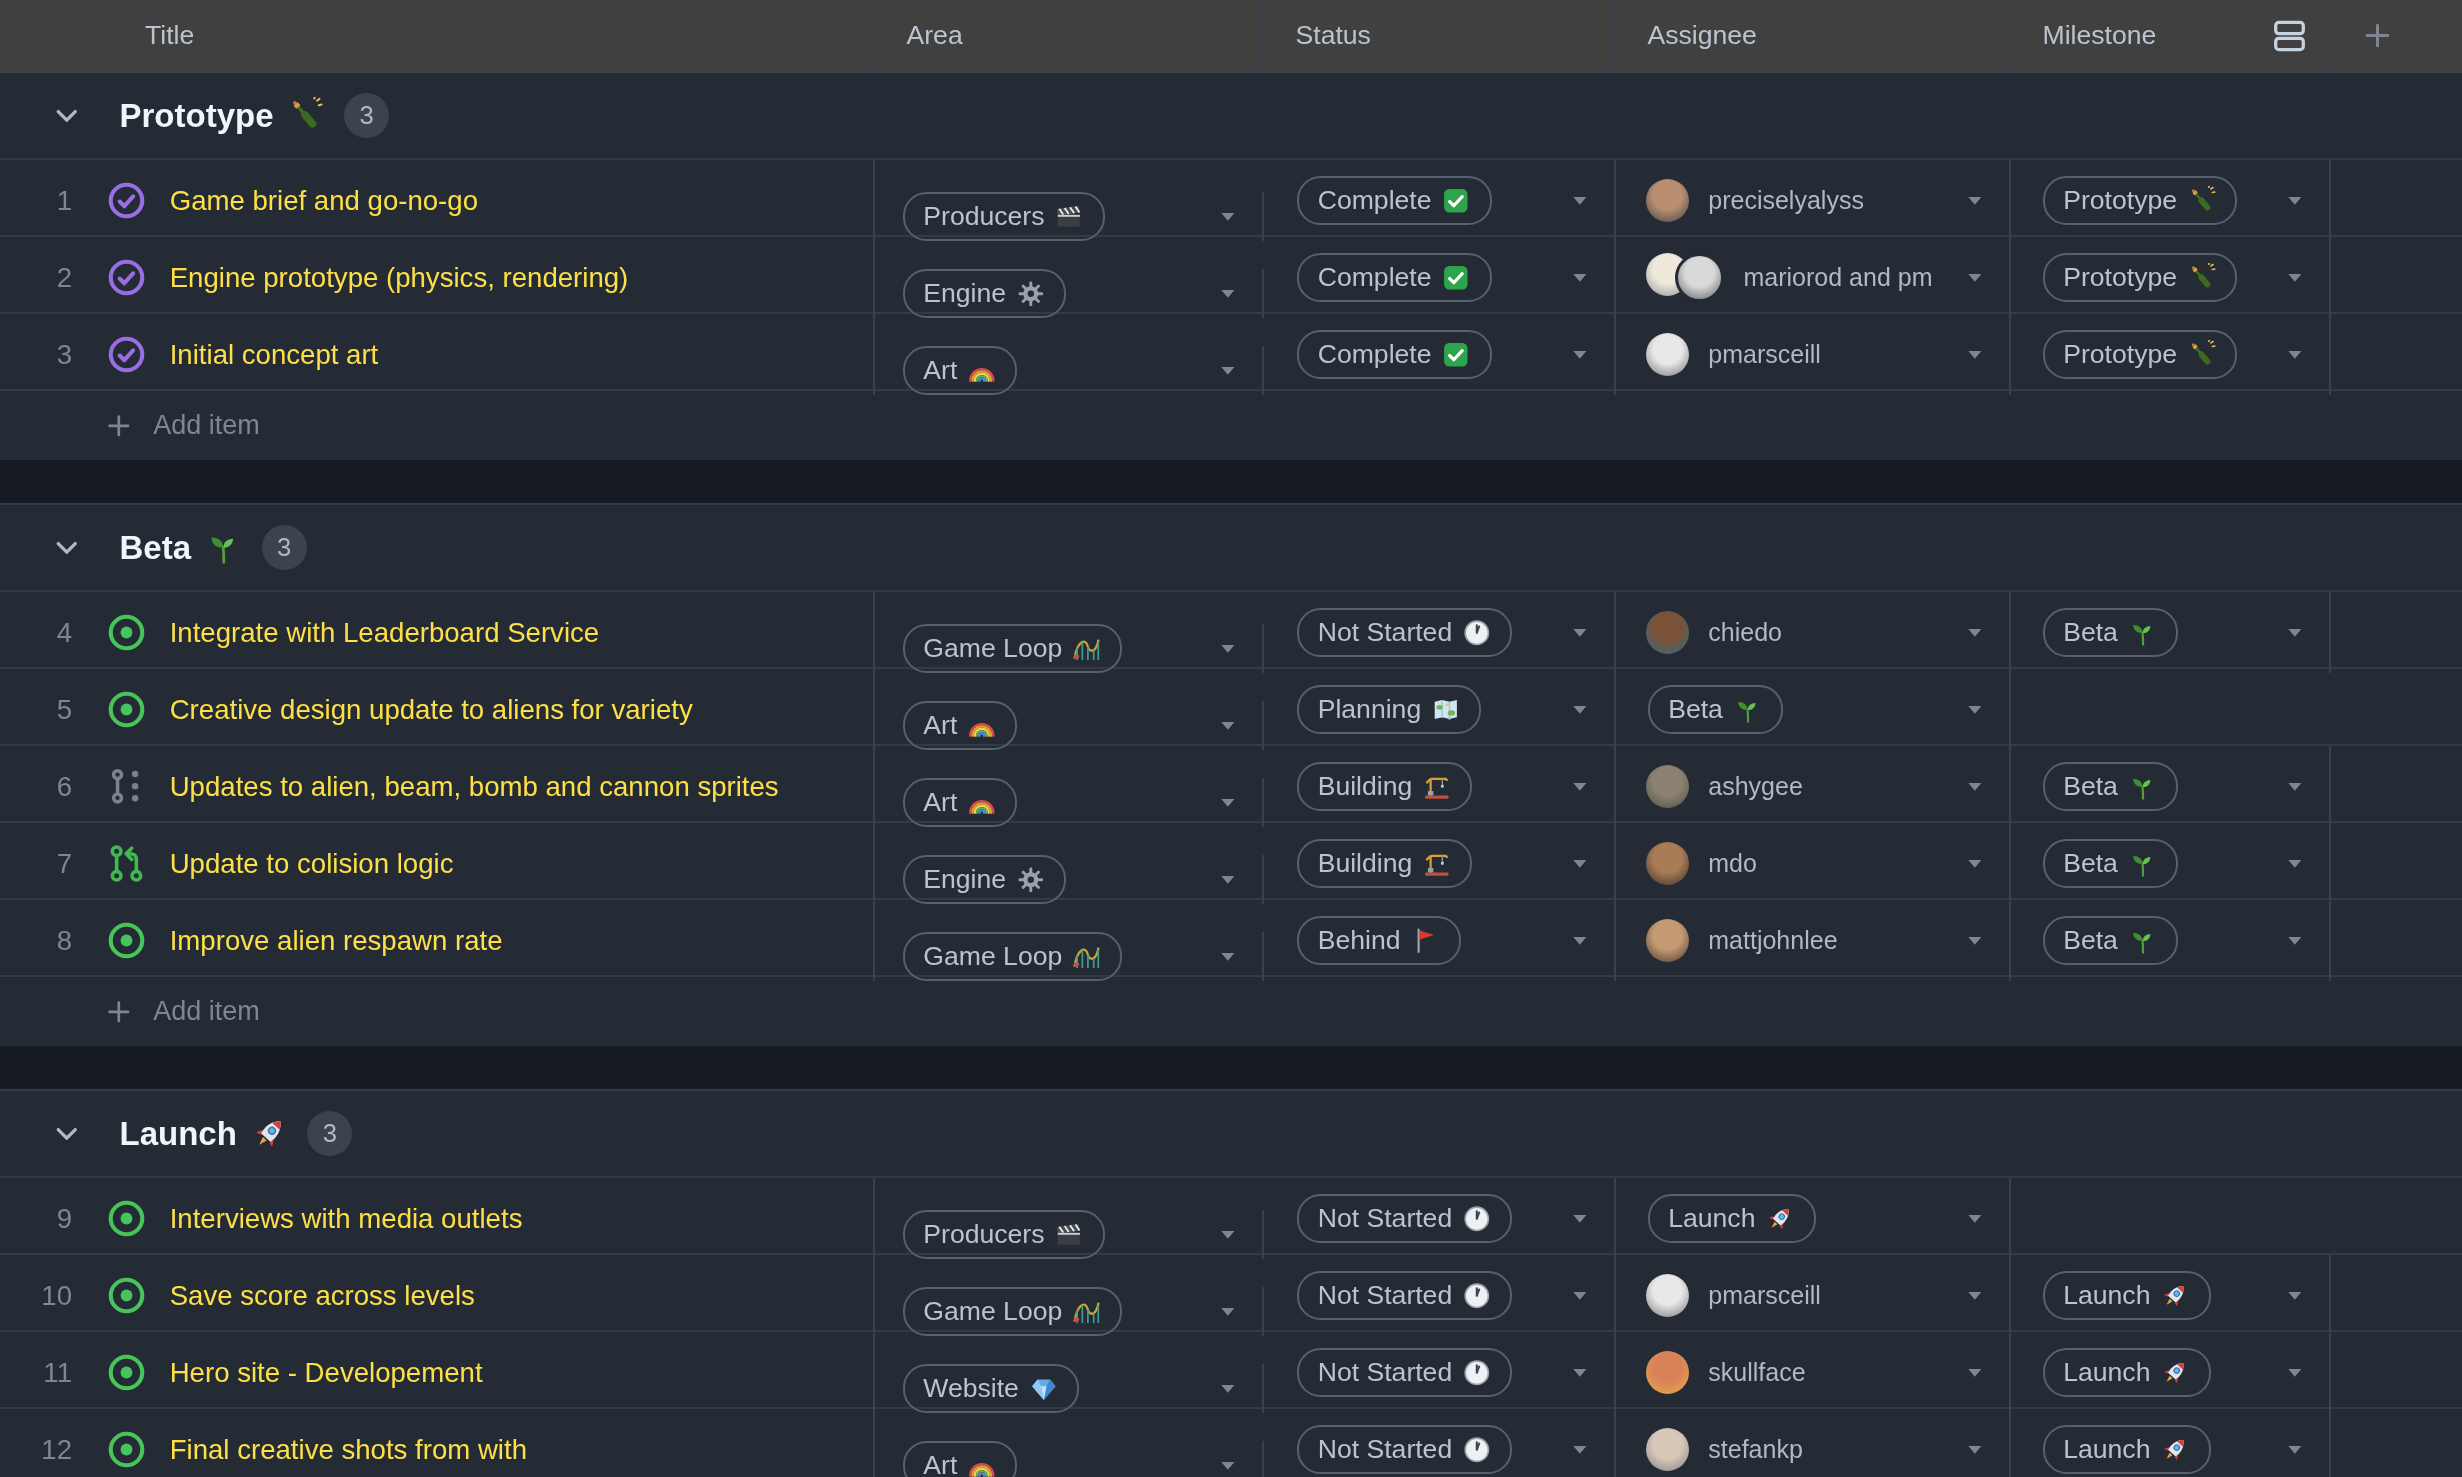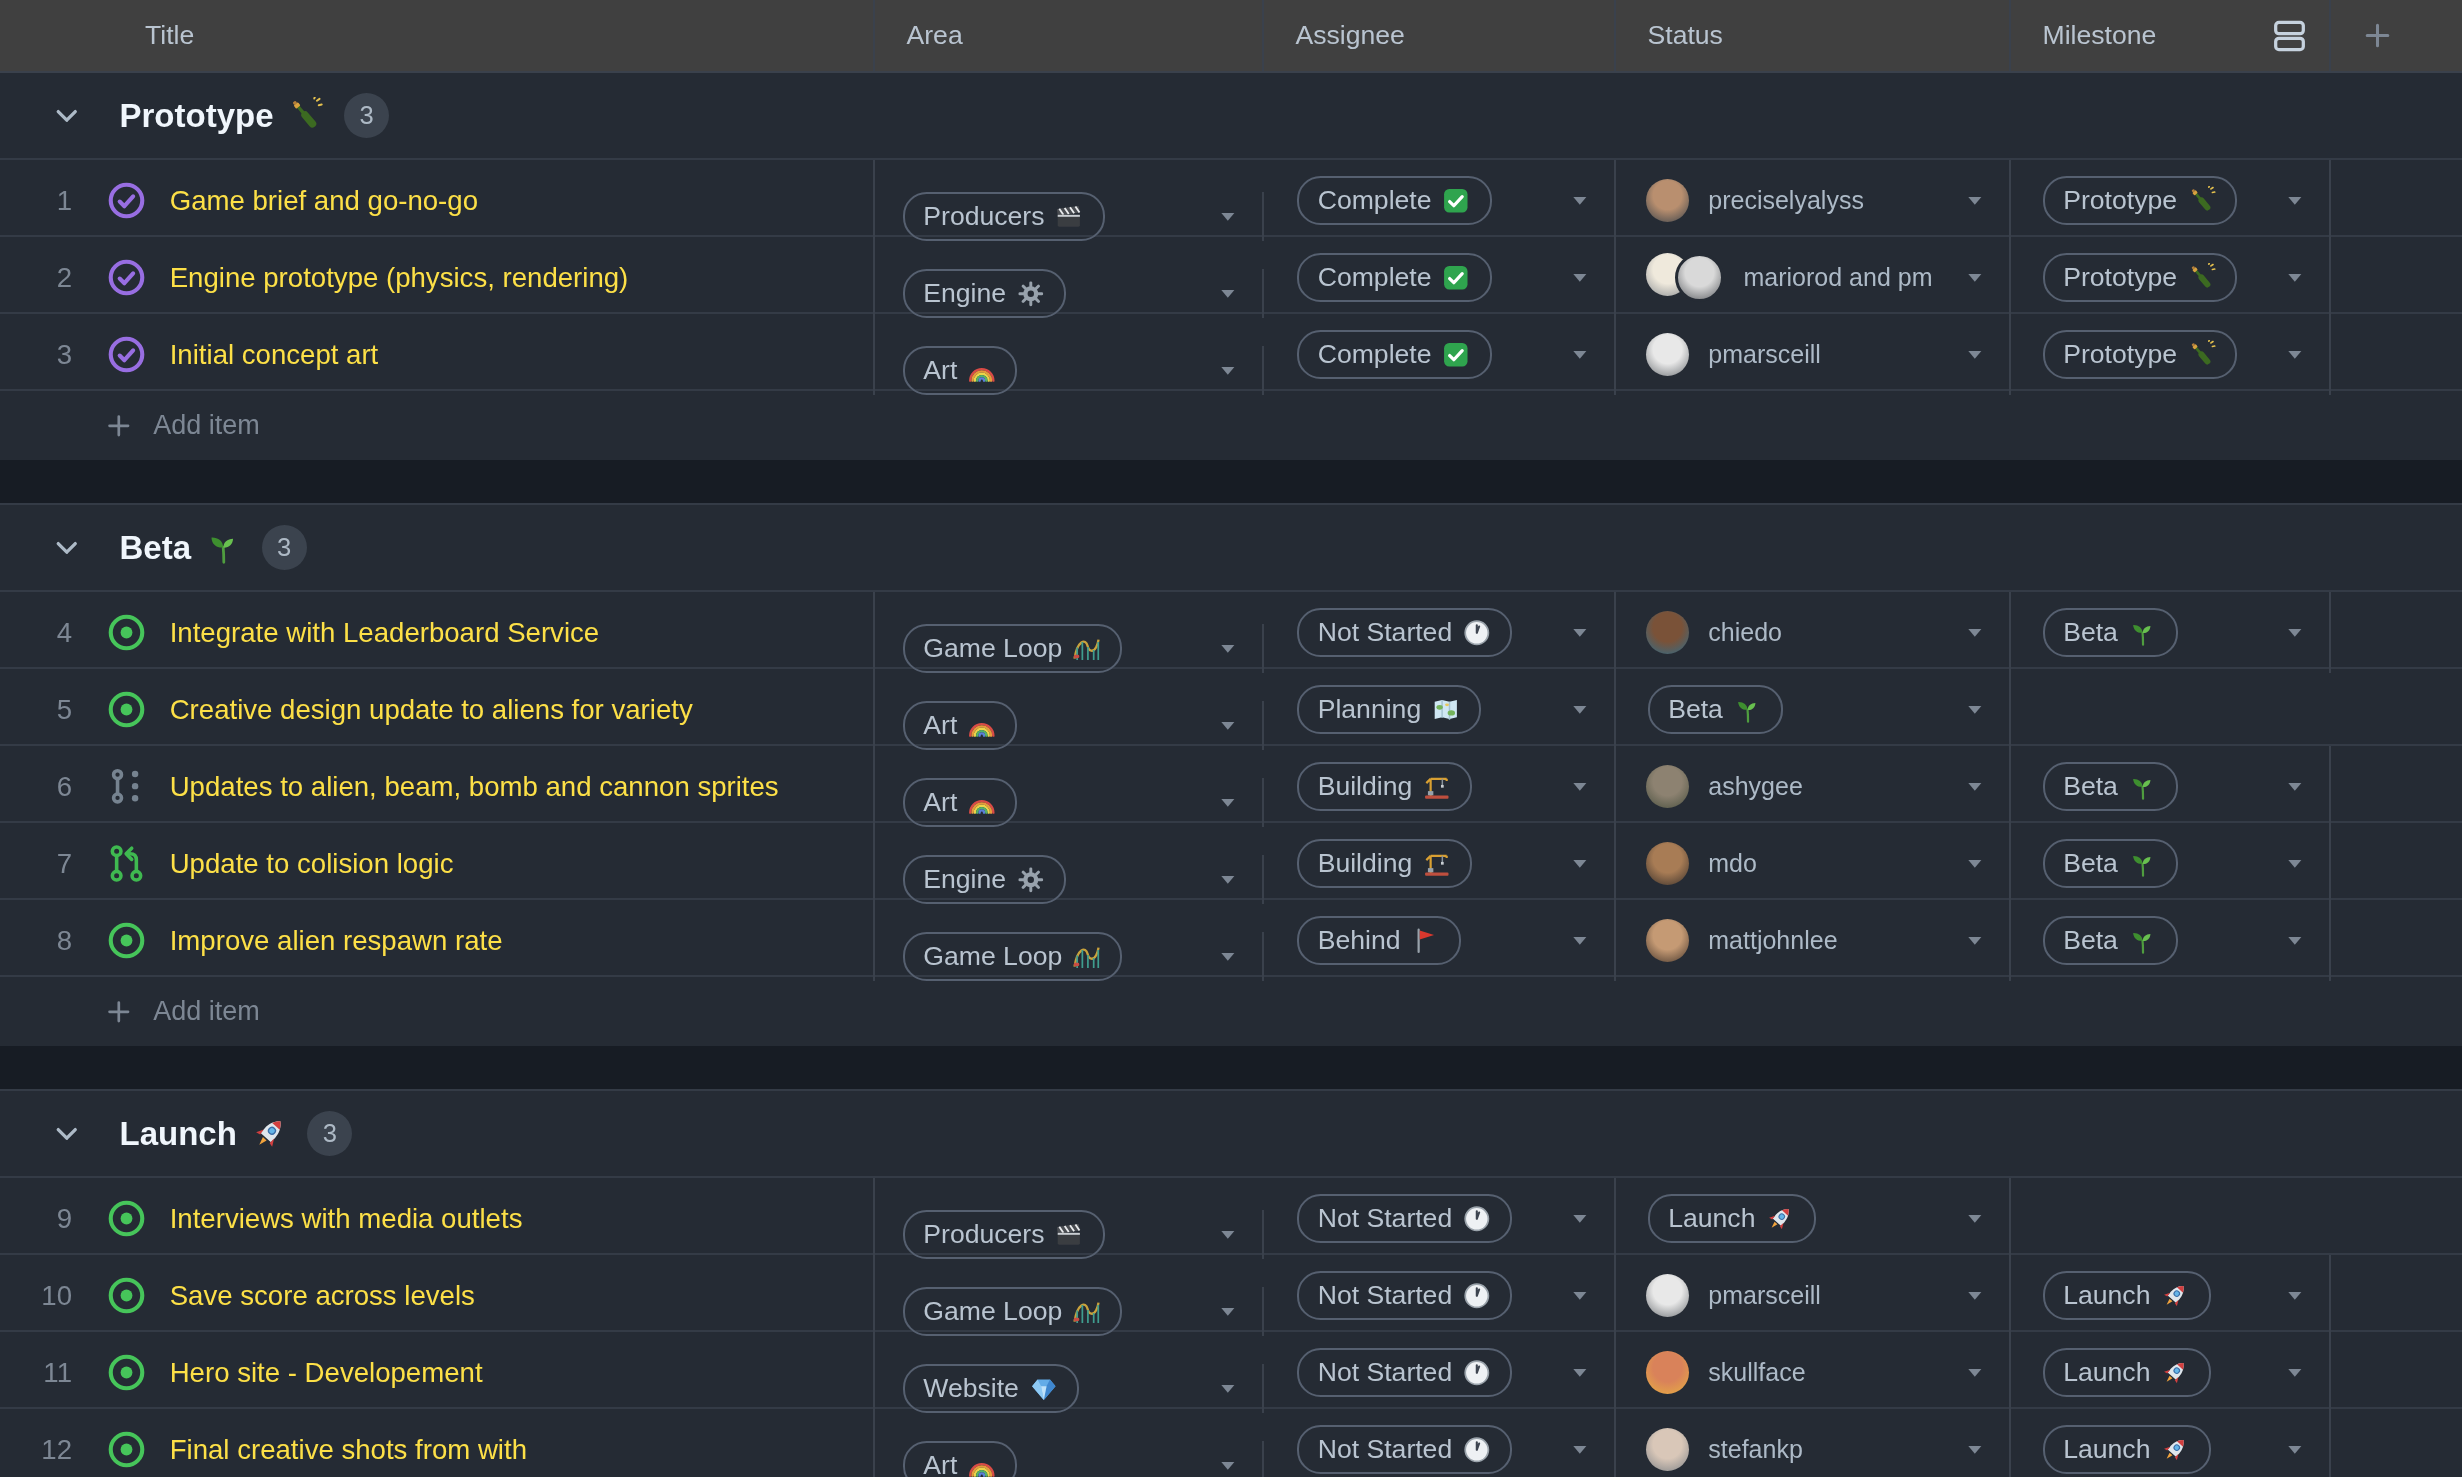--- a/index.html
+++ b/index.html
@@ -203,24 +203,24 @@
 
 <div class="app">
   <div class="thead grid">
     <div class="th th-title">
       <span>Title</span>
     </div>
     <div class="th">
       <span>Area</span>
     </div>
     <div class="th">
-      <span>Assignee</span>
+      <span>Status</span>
     </div>
     <div class="th">
-      <span>Status</span>
+      <span>Assignee</span>
     </div>
     <div class="th">
       <span>Milestone</span>
       <svg class="ic-rows-abs" width="39" height="39" viewBox="0 0 40 40">
           <use href="#ic-rows"></use>
         </svg>
     </div>
     <div class="th">
       <svg width="33" height="33" style="color:#7d8794" viewBox="0 0 34 34">
           <use href="#ic-plus"></use>

